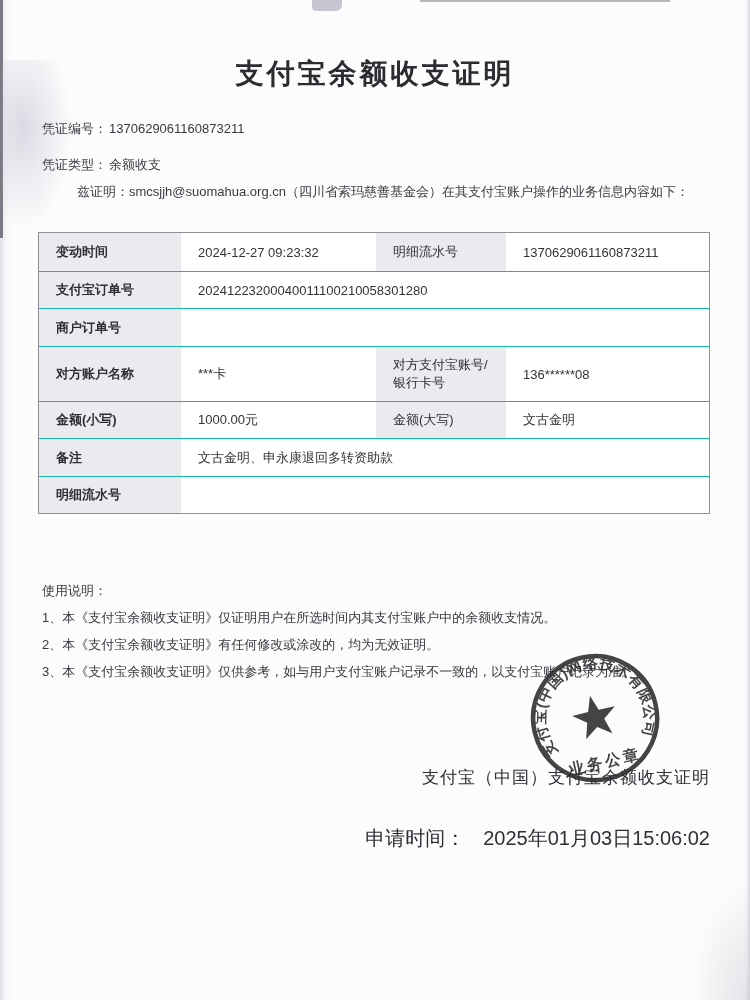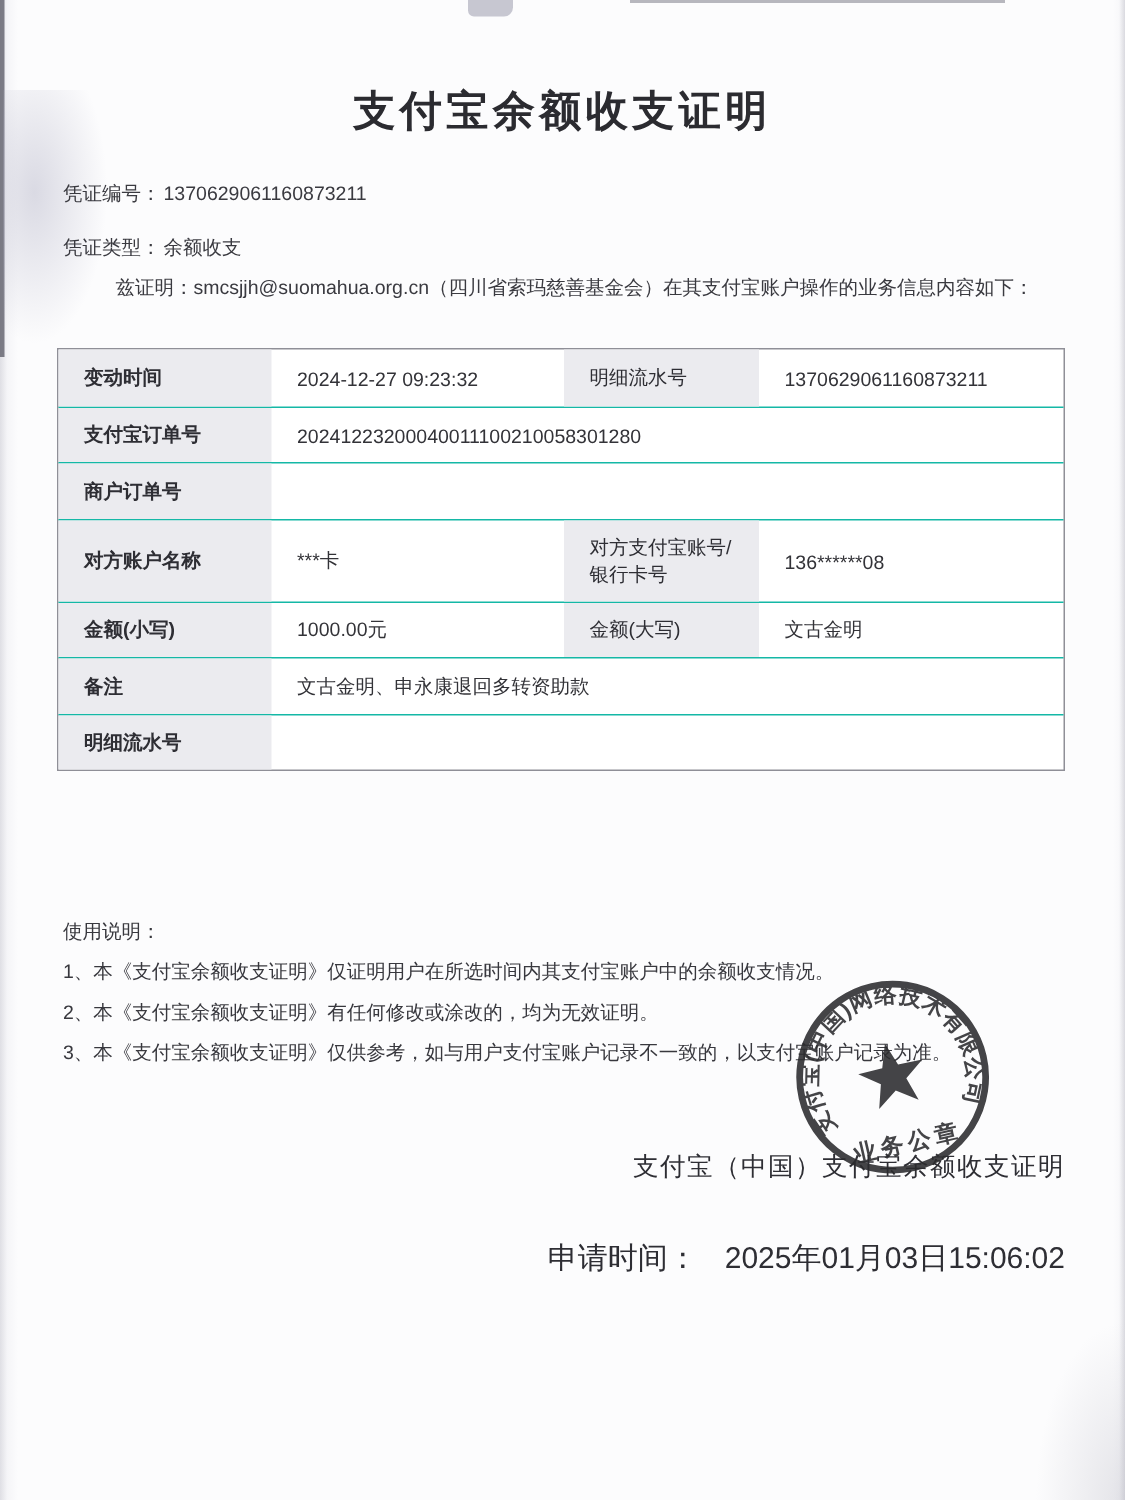--- a/index.html
+++ b/index.html
@@ -37,21 +37,21 @@
   .h38{height:38px;} .h37{height:37px;} .h55{height:55px;}
   .tc{box-sizing:border-box;display:flex;align-items:center;font-size:13px;}
   .lab{width:142px;flex:0 0 142px;background:#ebebef;font-weight:bold;color:#2e2e34;
     padding-left:17px;padding-right:4px;}
   .val1{width:195px;flex:0 0 195px;padding-left:17px;}
   .lab2{width:130px;flex:0 0 130px;background:#ebebef;font-weight:normal;color:#2e2e34;
     padding-left:17px;padding-right:6px;line-height:1.35;}
   .val2{flex:1 1 auto;padding-left:17px;}
   .valspan{flex:1 1 auto;padding-left:17px;}
 
-  .usage{position:absolute;left:42px;top:577px;font-size:13px;color:#38383e;line-height:27px;white-space:nowrap;margin-top:30px;}
+  .usage{position:absolute;left:42px;top:577px;font-size:13px;color:#38383e;line-height:27px;white-space:nowrap;}
 
   .company-line{position:absolute;right:40px;top:766px;font-size:17px;letter-spacing:1px;
     color:#2e2e34;white-space:nowrap;}
   .apply-line{position:absolute;right:40px;top:825px;font-size:20px;color:#2e2e34;white-space:nowrap;}
   .apply-line .gap{display:inline-block;width:18px;}
 
   .seal{position:absolute;left:516px;top:646px;width:160px;height:152px;
     transform:rotate(-13deg);opacity:.88;z-index:5;}
 </style>
 </head>

